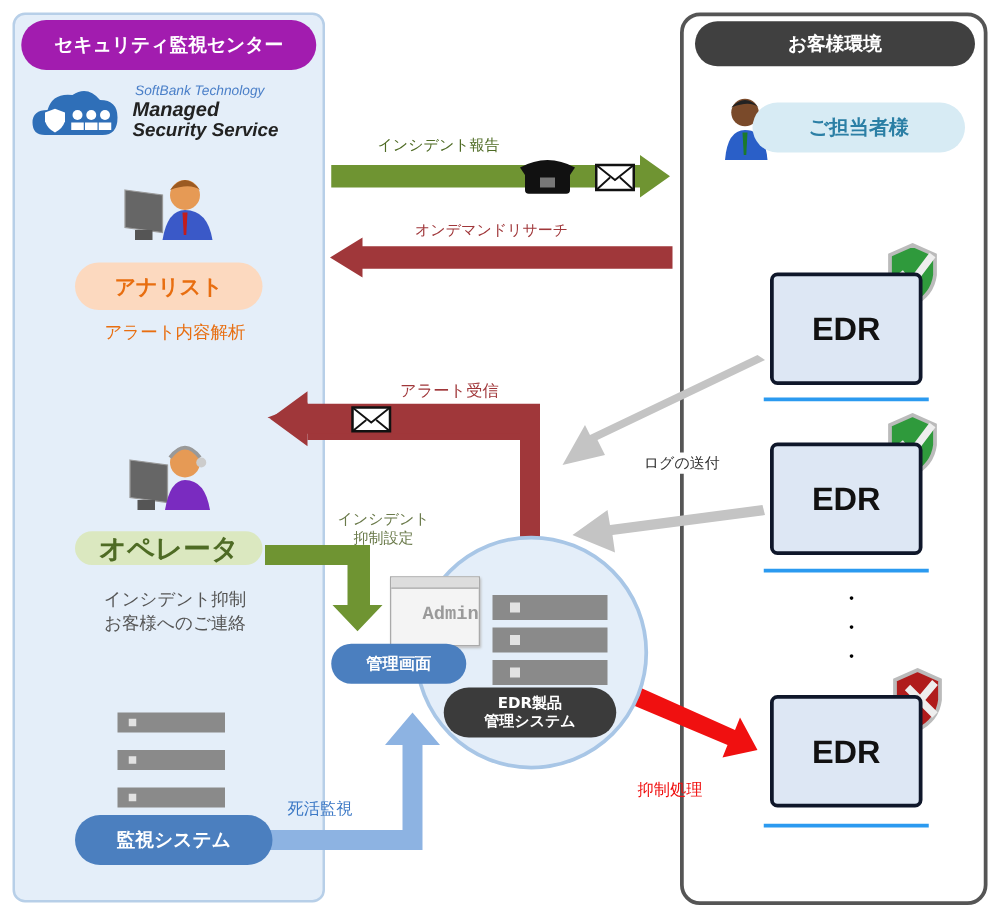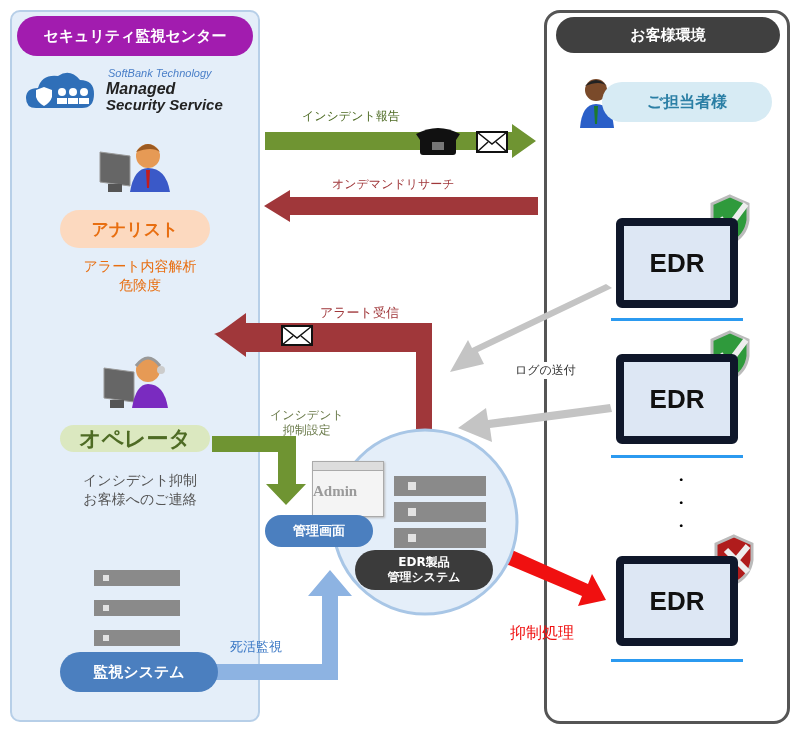--- a/index.html
+++ b/index.html
@@ -19,27 +19,27 @@
   .desc{position:absolute;text-align:center;font-size:14px;line-height:19px;}
   #analyst-desc{left:40px;top:257px;width:200px;color:#e86e10;}
   #operator-desc{left:40px;top:471px;width:200px;color:#555;}
   .lbl{position:absolute;font-size:12px;white-space:nowrap;}
   #lbl-incident{left:302px;top:108px;color:#4e6b24;}
   #lbl-ondemand{left:332px;top:176px;color:#a0373a;}
   #lbl-alert{left:320px;top:304px;color:#a0373a;font-size:13px;}
   #lbl-suppress{left:270px;top:408px;color:#6a7a4a;text-align:center;line-height:15px;}
   #lbl-log{left:513px;top:362px;color:#333;}
   #lbl-alive{left:230px;top:638px;color:#3b78c5;font-size:13px;}
-  #lbl-process{left:510px;top:623px;color:#f01010;font-size:16px;}
-  .edr{position:absolute;width:122px;height:90px;background:#dde7f4;border:8px solid #0f172a;border-radius:6px;box-sizing:border-box;display:flex;align-items:center;justify-content:center;font-size:26px;font-family:"Liberation Sans",sans-serif;font-weight:bold;color:#111;}
+  #lbl-process{left:510px;top:623px;color:#f01010;font-size:13px;}
+  .edr{position:absolute;width:122px;height:90px;background:#dde7f4;border:3px solid #0f172a;border-radius:6px;box-sizing:border-box;display:flex;align-items:center;justify-content:center;font-size:26px;font-family:"Liberation Sans",sans-serif;font-weight:bold;color:#111;}
   .edr-line{position:absolute;height:3px;width:132px;background:#2b9af0;}
   .logo-sub{position:absolute;font-family:"Liberation Sans",sans-serif;font-style:italic;}
   .admin-win{position:absolute;left:312px;top:461px;width:70px;height:54px;background:#f4f4f4;border:1px solid #aaa;box-shadow:1px 1px 2px #bbb;}
   .admin-bar{height:8px;background:#ddd;border-bottom:1px solid #aaa;}
-  .admin-text{font-family:Liberation Serif, serif;font-size:15px;color:#9a9a9a;text-align:left;margin-top:12px;font-weight:bold;}
+  .admin-text{font-family:Liberation Mono, monospace;font-size:15px;color:#9a9a9a;text-align:right;margin-top:12px;font-weight:bold;}
   .srv{position:absolute;width:86px;height:16px;background:#8a8a8a;}
   .srv::before{content:"";position:absolute;left:9px;top:5px;width:6px;height:6px;background:#e2e2e2;}
   .srv-big{width:92px;height:20px;}
   .srv-big::before{left:14px;top:6px;width:8px;height:8px;}
   .dots{position:absolute;left:672px;font-size:18px;color:#000;line-height:20px;}
 </style>
 </head>
 <body>
 
 <div id="soc-panel" class="abs"></div>
@@ -136,21 +136,20 @@
 
 <div class="logo-sub" style="left:108px;top:67px;font-size:11px;color:#4a7fc8;">SoftBank Technology</div>
 <div class="logo-sub" style="left:106px;top:80px;font-size:16px;color:#222;font-weight:bold;">Managed</div>
 <div class="logo-sub" style="left:106px;top:96px;font-size:15px;color:#222;font-weight:bold;">Security Service</div>
 
 <div id="tantou" class="pill">ご担当者様</div>
 
 <div id="analyst-pill" class="pill">アナリスト</div>
 <div id="analyst-desc" class="desc">
   <div>アラート内容解析</div>
-  <div>危険度</div>
 </div>
 
 <div id="operator-pill" class="pill">オペレータ</div>
 <div id="operator-desc" class="desc">
   <div>インシデント抑制</div>
   <div>お客様へのご連絡</div>
 </div>
 
 <div class="srv" style="left:94px;top:570px;"></div>
 <div class="srv" style="left:94px;top:600px;"></div>

